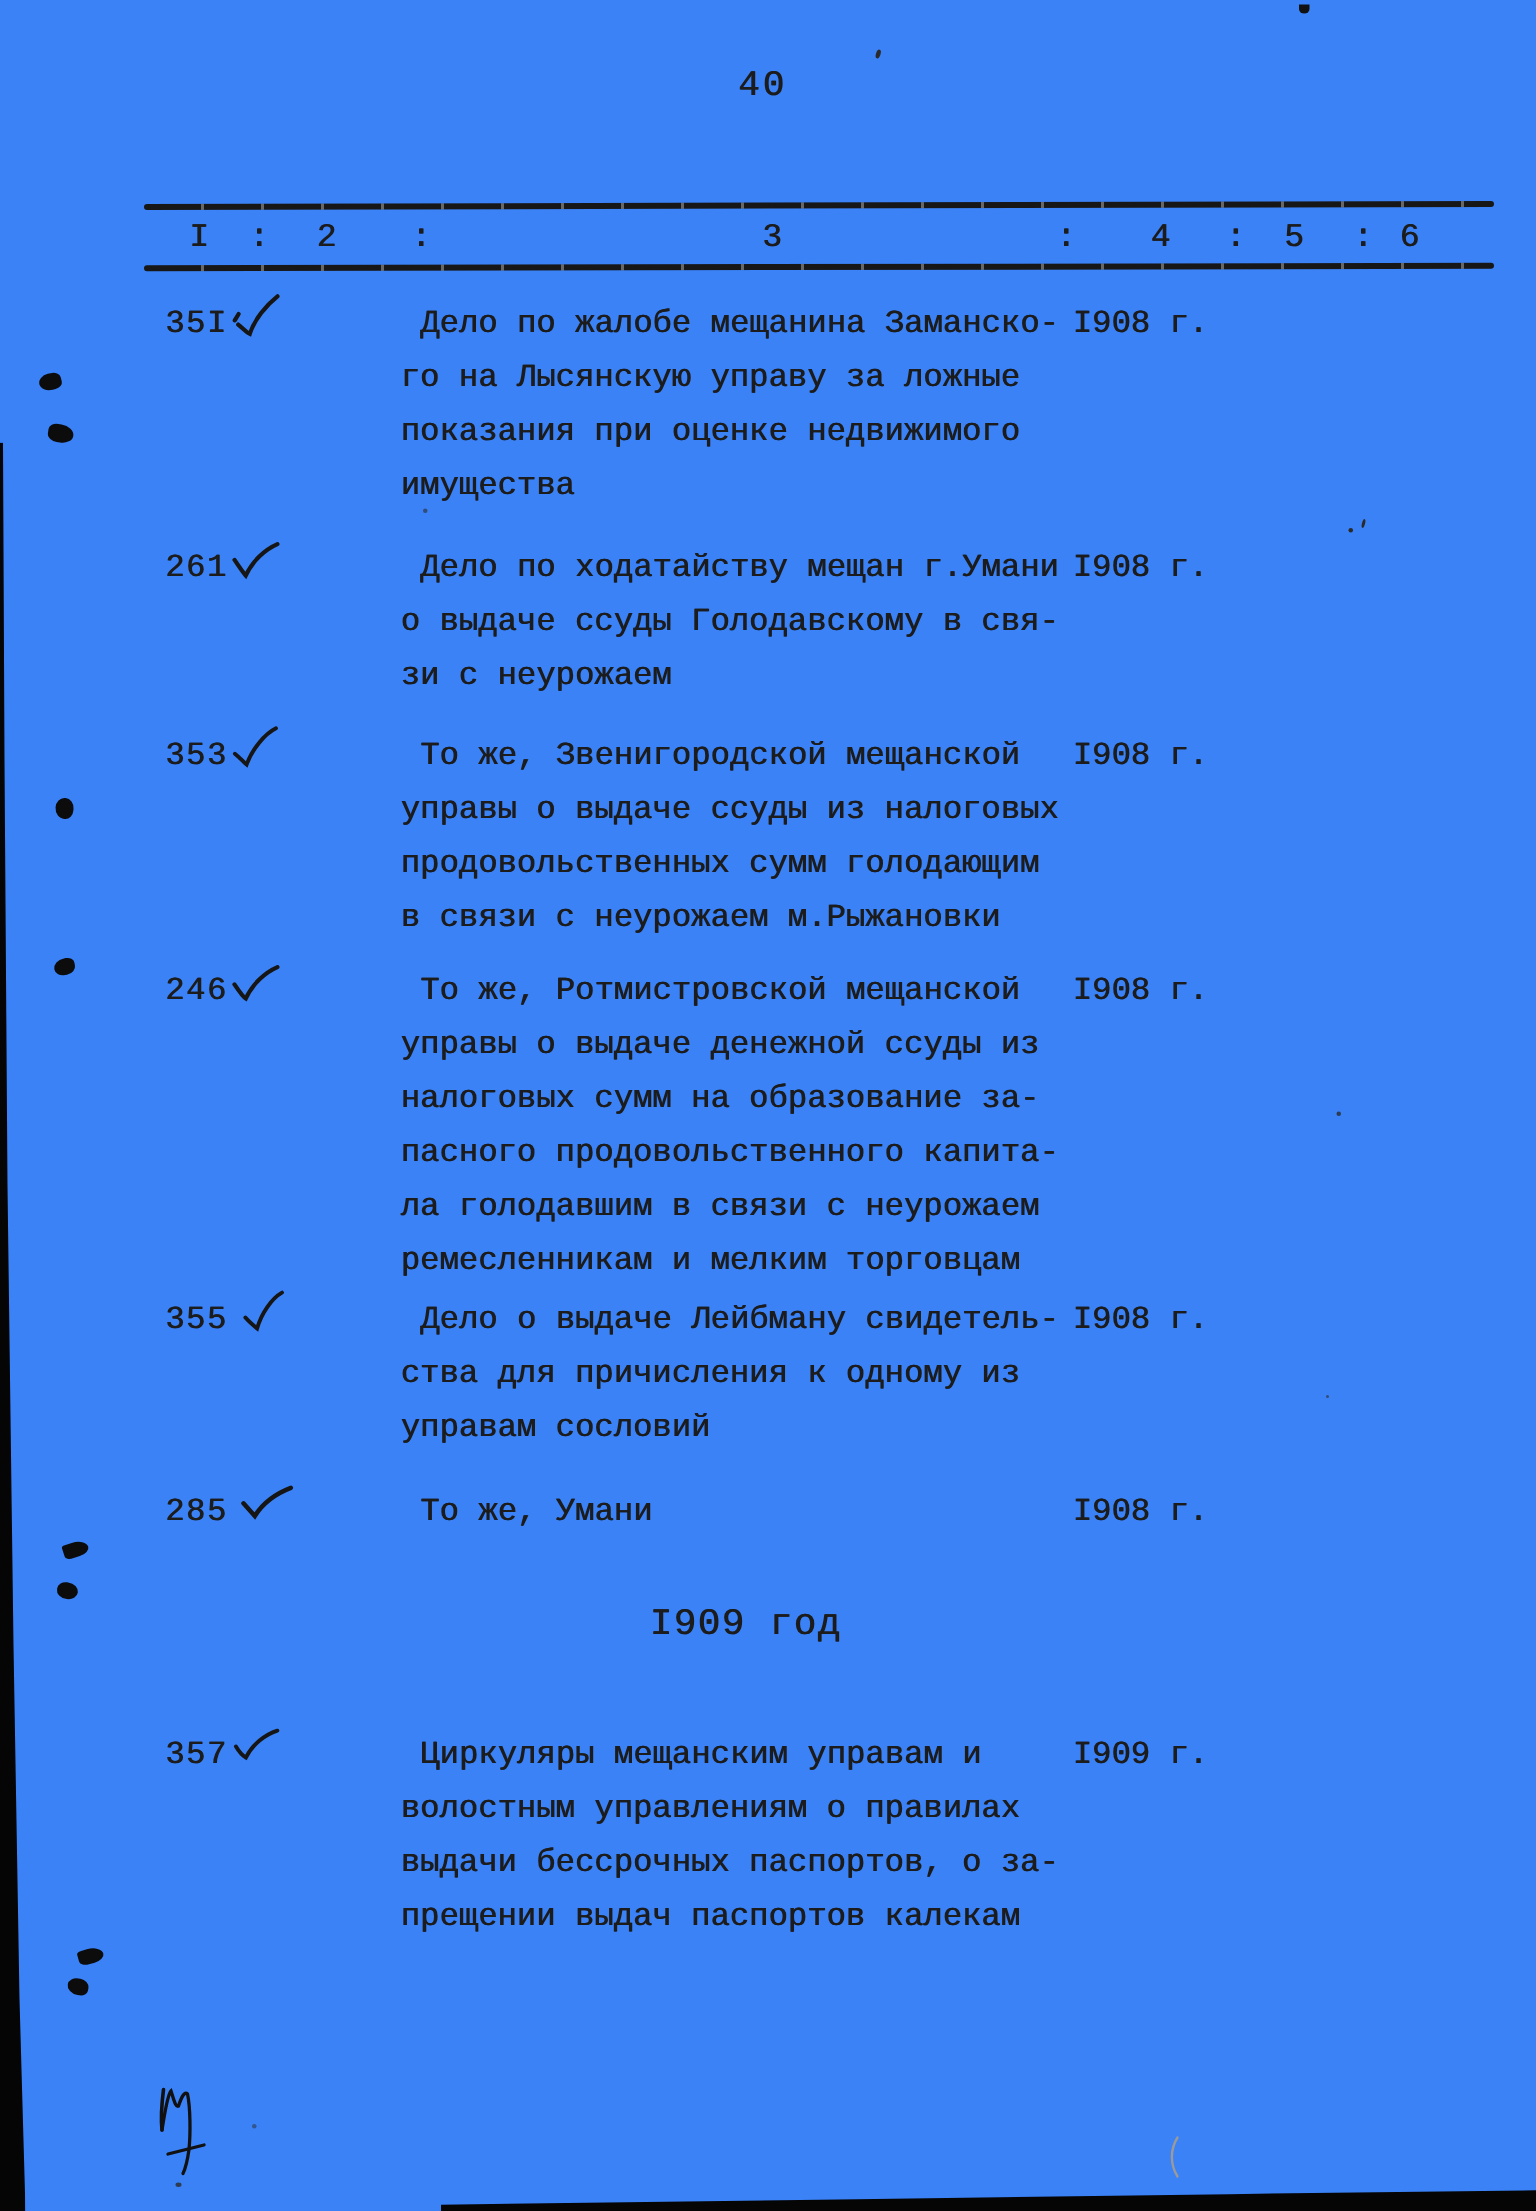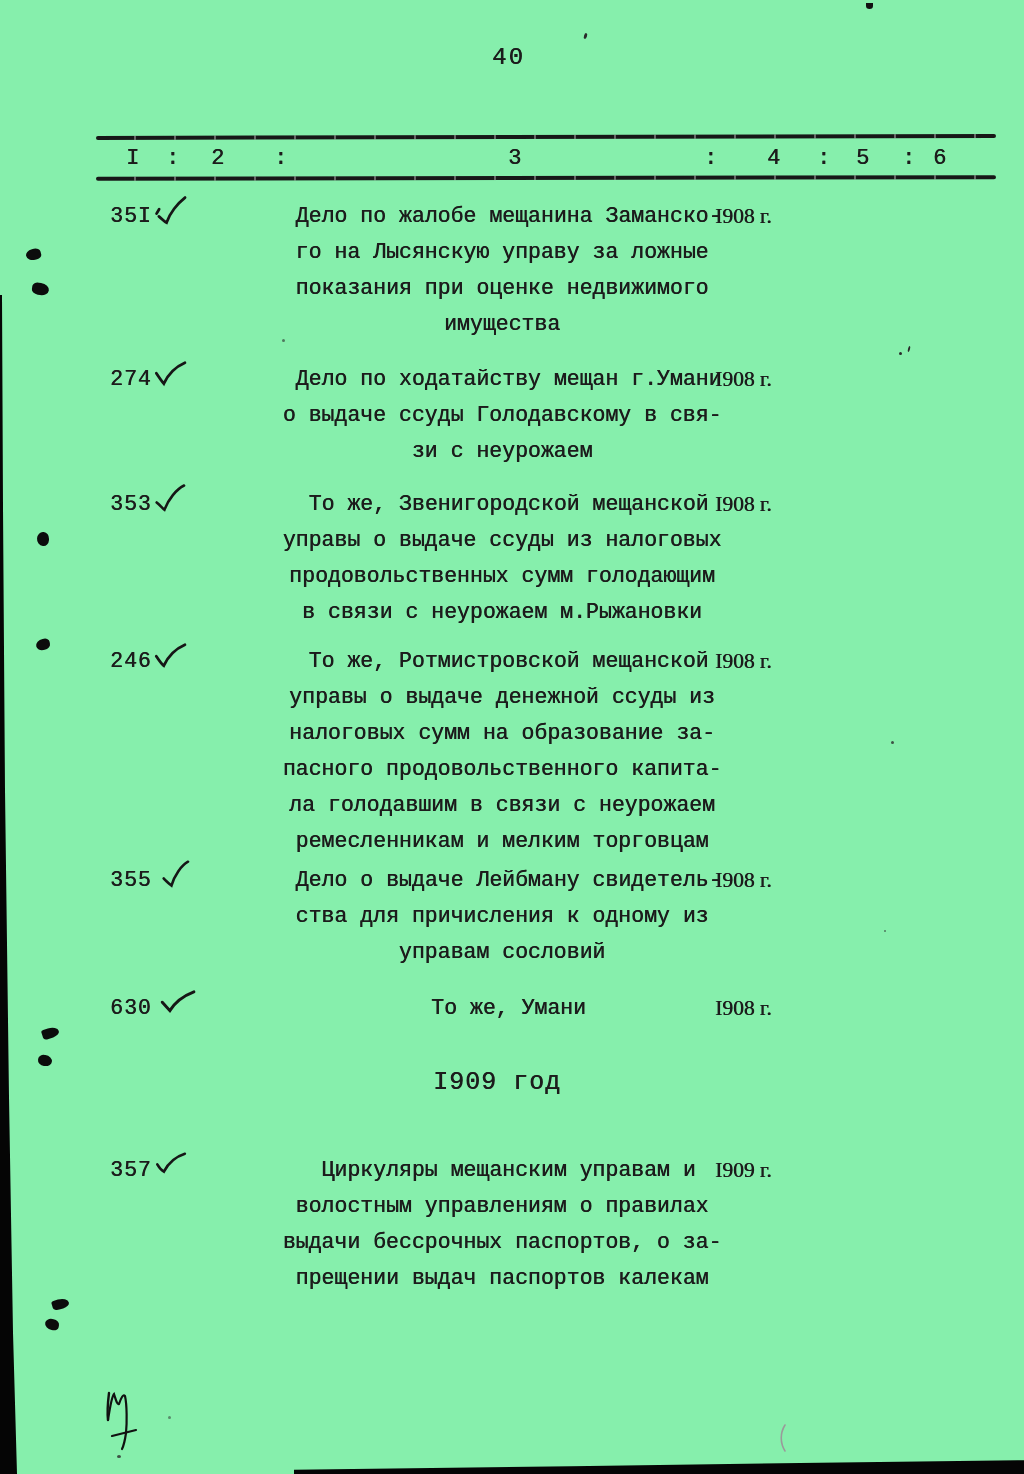--- a/index.html
+++ b/index.html
@@ -2,41 +2,41 @@
 <html><head>
 <meta charset="utf-8">
 <style>
   html,body{margin:0;padding:0;}
   body{
     width:1024px;height:1474px;position:relative;overflow:hidden;
     background:#ffffff;
     font-family:"Liberation Mono","DejaVu Sans Mono",monospace;
     color:#1c1c1c;
   }
-  .page{position:absolute;inset:0;background:#86efac;text-align:center;}
+  .page{position:absolute;inset:0;background:#3b82f6;}
   .tw{text-shadow:0.5px 0 0 currentColor;}
   
   .pagenum{position:absolute;left:492px;top:44px;font-size:24px;letter-spacing:2px;}
   
   .rule{position:absolute;left:96px;width:900px;height:4px;background:#171717;border-radius:2px;}
   .rule-top{top:135px;transform:rotate(-0.12deg);}
   .rule-bottom{top:176px;transform:rotate(-0.1deg);}
   .rule:after{content:"";position:absolute;left:0;top:0;width:100%;height:100%;
     background:repeating-linear-gradient(90deg,transparent 0 38px,#fefefe 38px 40px);opacity:.35;}
   
   .hdr{position:absolute;top:146px;height:26px;left:0;width:1024px;font-size:22px;}
   .hdr span{position:absolute;top:0;}
   
   .entry{position:absolute;left:0;width:1024px;font-size:21.5px;line-height:36px;}
   .num{position:absolute;left:110px;top:0;letter-spacing:1px;}
   .check{position:absolute;left:153px;top:-1px;}
   .entry:nth-of-type(odd) .check{transform:rotate(-6deg);}
   .entry:nth-of-type(even) .check{transform:rotate(3deg);}
   .desc{position:absolute;left:267px;top:0;width:470px;white-space:pre-line;text-indent:13px;}
-  .year{position:absolute;left:715px;top:0;white-space:nowrap;font-family:Liberation Serif, serif;}
+  .year{position:absolute;left:715px;top:0;white-space:nowrap;}
   .heading{position:absolute;left:433px;top:1068px;font-size:25px;letter-spacing:1px;}
   
   .edge-left{position:absolute;left:0;top:295px;width:17px;height:1179px;background:#050505;
     clip-path:polygon(0 0,2px 0,3px 18%,5px 42%,9px 68%,13px 88%,17px 100%,0 100%);}
   .edge-bottom{position:absolute;left:294px;top:1459px;width:730px;height:15px;background:#050505;
     clip-path:polygon(0 72%,38% 48%,72% 25%,100% 8%,100% 100%,0 100%);}
   .blob{position:absolute;background:#0c0c0c;}
   .b1{left:26px;top:249px;width:15px;height:11px;border-radius:55% 45% 40% 60%;transform:rotate(-14deg);}
   .b2{left:32px;top:283px;width:17px;height:12px;border-radius:40% 60% 55% 45%;transform:rotate(9deg);}
   .b3{left:37px;top:532px;width:12px;height:14px;border-radius:50% 50% 45% 55%;transform:rotate(4deg);}
@@ -87,21 +87,21 @@
           <path d="M4 15 l3 -4 M6 18 c3 3 5 6 7 7 c4 -9 13 -18 21 -23" fill="none" stroke="#161616" stroke-width="2.8" stroke-linecap="round"></path>
         </svg></span>
     <span class="desc">Дело по жалобе мещанина Заманско-
 го на Лысянскую управу за ложные
 показания при оценке недвижимого
 имущества</span>
     <span class="year">I908 г.</span>
   </div>
 
   <div class="entry tw" style="top:361px">
-    <span class="num">274</span>
+    <span class="num">261</span>
     <span class="check"><svg width="34" height="28" viewBox="0 0 34 28">
           <path d="M3 14 c3 4 6 8 8 10 c4 -10 12 -18 20 -22" fill="none" stroke="#161616" stroke-width="2.8" stroke-linecap="round"></path>
         </svg></span>
     <span class="desc">Дело по ходатайству мещан г.Умани
 о выдаче ссуды Голодавскому в свя-
 зи с неурожаем</span>
     <span class="year">I908 г.</span>
   </div>
 
   <div class="entry tw" style="top:486px">
@@ -135,21 +135,21 @@
     <span class="check" style="left:160px"><svg width="34" height="28" viewBox="0 0 34 28">
           <path d="M4 16 c2 3 5 6 7 8 c4 -10 12 -19 19 -22" fill="none" stroke="#161616" stroke-width="2.6" stroke-linecap="round"></path>
         </svg></span>
     <span class="desc">Дело о выдаче Лейбману свидетель-
 ства для причисления к одному из
 управам сословий</span>
     <span class="year">I908 г.</span>
   </div>
 
   <div class="entry tw" style="top:990px">
-    <span class="num">630</span>
+    <span class="num">285</span>
     <span class="check" style="left:158px"><svg width="38" height="26" viewBox="0 0 38 26">
           <path d="M4 14 c3 3 6 6 8 8 c5 -9 14 -16 23 -20" fill="none" stroke="#161616" stroke-width="3" stroke-linecap="round"></path>
         </svg></span>
     <span class="desc">То же, Умани</span>
     <span class="year">I908 г.</span>
   </div>
 
   <div class="heading tw">I909 год</div>
 
   <div class="entry tw" style="top:1152px">

